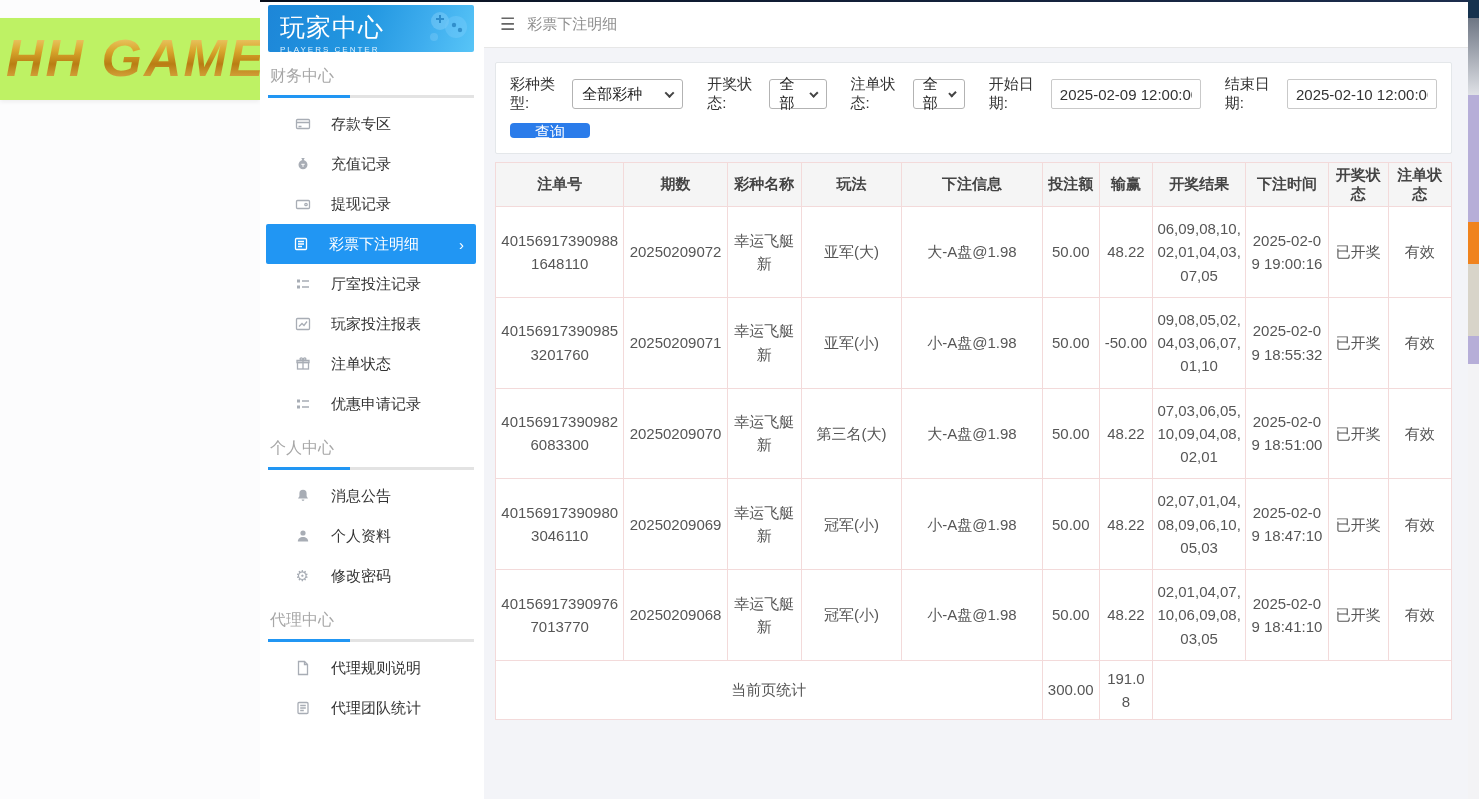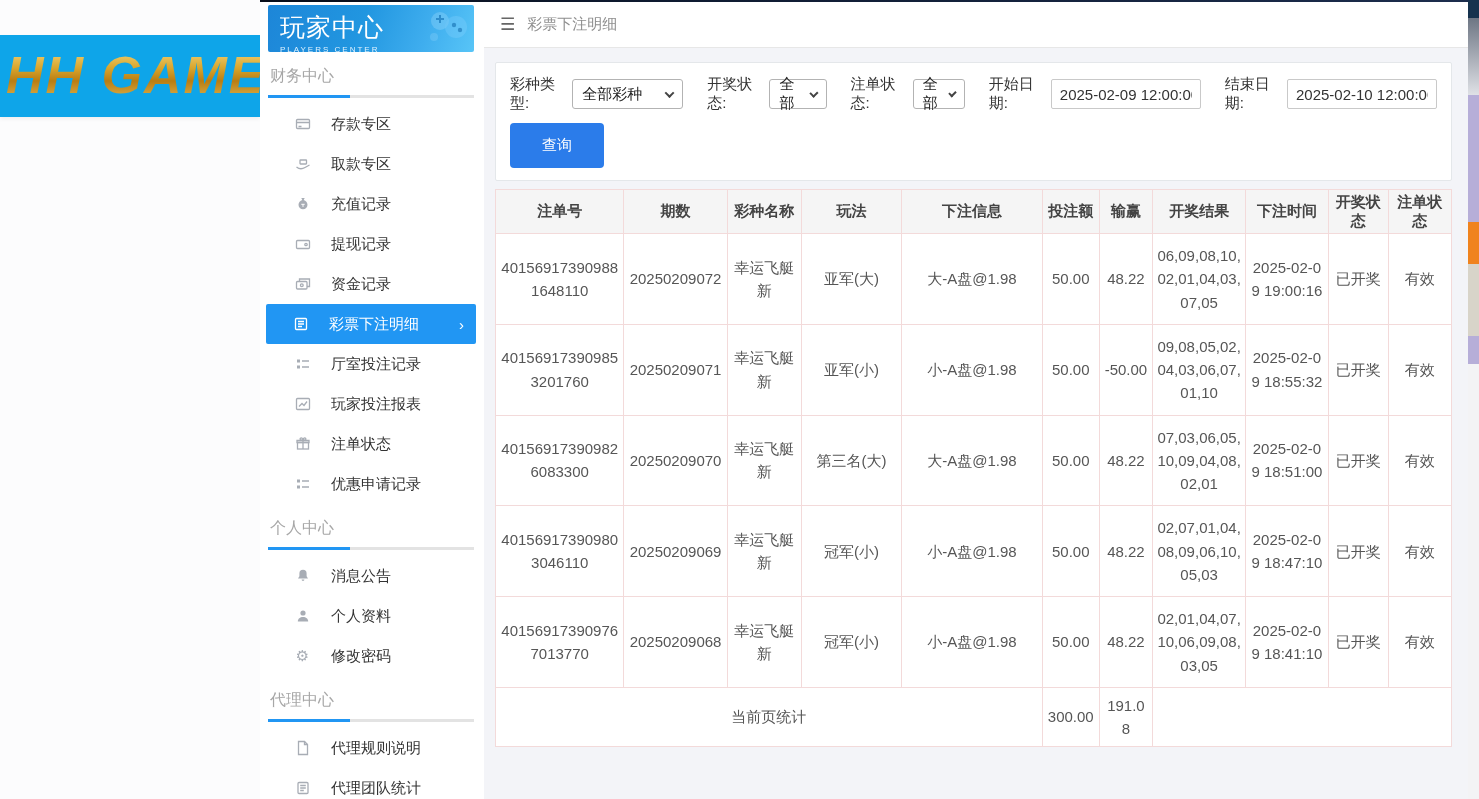--- a/index.html
+++ b/index.html
@@ -5,22 +5,22 @@
   * { box-sizing: border-box; margin: 0; padding: 0; }
   html,body { width:1479px; height:799px; overflow:hidden; }
   body {
     font-family: "Liberation Sans", "DejaVu Sans", sans-serif;
     background:#fff; position:relative; color:#333;
   }
   
   .bg-left { position:absolute; left:0; top:0; width:260px; height:799px; background:#fcfcfd; }
   .top-dark-strip { position:absolute; left:0; top:0; width:1479px; height:18px;
     background:linear-gradient(90deg,#05070d 0%,#0e1a30 45%,#1c2d4d 100%); }
-  .logo-banner { position:absolute; left:0; top:35px; width:260px; height:82px;
-    background:#0ea5e9; overflow:hidden; box-shadow:0 2px 4px rgba(0,0,0,.06); }
+  .logo-banner { position:absolute; left:0; top:18px; width:260px; height:82px;
+    background:#bef264; overflow:hidden; box-shadow:0 2px 4px rgba(0,0,0,.06); }
   .logo-text {
     position:absolute; left:6px; top:10px; white-space:nowrap;
     font-style:italic; font-weight:bold; font-size:52px; letter-spacing:2px;
     background:linear-gradient(180deg,#f6df8d 0%,#d9a62d 38%,#b97d13 60%,#e8c05a 100%);
     -webkit-background-clip:text; background-clip:text; color:transparent;
   }
   .right-strip { position:absolute; right:0; top:0; width:11px; height:799px; background:#f1f1f4; }
   .right-strip .seg { width:100%; }
   .rs1{height:18px;background:#16324e;}
   .rs2{height:77px;background:linear-gradient(180deg,#6e7684,#dfe1e6);}
@@ -72,21 +72,21 @@
     padding:0 9px; gap:10px; cursor:pointer; color:#222; }
   .sel .chev { width:7px; height:7px; border-right:2px solid #444; border-bottom:2px solid #444;
     transform:rotate(45deg) translate(-1px,-1px); }
   .sel-lottery { width:128px; }
   .sel-draw { width:64px; }
   .sel-order { width:56px; }
   .date-input { height:30px; width:150px; border:1px solid #c9c9c9; border-radius:2px;
     font-size:15px; color:#333; padding:0 8px; font-family:inherit; }
   .btn-row { margin-top:10px; }
   .btn-search { background:#2b7cea; color:#fff; border:none; border-radius:4px;
-    height:45px; padding:0 32px; font-size:15px; cursor:pointer; font-family:inherit; }
+    height:15px; padding:0 25px; font-size:15px; cursor:pointer; font-family:inherit; }
 
   .table-card { margin:8px 16px 0 11px; }
   table.bets { border-collapse:collapse; width:100%; table-layout:fixed; background:#fff; }
   table.bets th, table.bets td { border:1px solid #f3dada; text-align:center; vertical-align:middle; }
   table.bets th { height:44px; background:#f5f5f5; font-size:15px; font-weight:bold; color:#444; padding:0 2px; }
   table.bets td { font-size:15px; color:#565656; padding:10px 4px; line-height:1.55; word-break:break-all; }
   table.bets tbody.rows td { height:76px; }
   table.bets tbody.sum td { height:38px; padding:6px 4px; }
   .c1{width:128px}.c2{width:103px}.c3{width:74px}.c4{width:100px}.c5{width:140px}
   .c6{width:57px}.c7{width:53px}.c8{width:93px}.c9{width:82px}.c10{width:60px}.c11{width:63px}
@@ -134,54 +134,34 @@
           <svg viewBox="0 0 16 16">
             <rect x="1.5" y="3.5" width="13" height="9" rx="1"></rect>
             <path d="M1.5 6.5h13M3.5 10.5h3"></path>
           </svg>
         </span>
       <span>存款专区</span>
     </div>
     <div class="menu-item">
       <span class="icon">
           <svg viewBox="0 0 16 16">
-            <path d="M1.5 11c2.5 2 6 2 8.5.5L14.5 9"></path>
-            <rect x="5" y="4" width="6.5" height="4" rx="0.5"></rect>
-          </svg>
-        </span>
-
-      <span>取款专区</span>
-    </div>
-    <div class="menu-item">
-      <span class="icon">
-          <svg viewBox="0 0 16 16">
             <path class="f" d="M6.3 2h3.4L8.7 4.1c2.1.8 3.8 2.5 3.8 4.7a4.5 4.5 0 0 1-9 0c0-2.2 1.7-3.9 3.8-4.7z"></path>
             <path d="M6.3 8.3h3.4M8 8.3v2.6" stroke="#fff" stroke-width="1"></path>
           </svg>
         </span>
       <span>充值记录</span>
     </div>
     <div class="menu-item">
       <span class="icon">
           <svg viewBox="0 0 16 16">
             <rect x="1.5" y="4.5" width="13" height="8" rx="1"></rect>
             <circle cx="11" cy="8.5" r="1.2"></circle>
           </svg>
         </span>
       <span>提现记录</span>
-    </div>
-    <div class="menu-item">
-      <span class="icon">
-          <svg viewBox="0 0 16 16">
-            <rect x="1.5" y="5.5" width="10.5" height="7.5" rx="1"></rect>
-            <path d="M4.5 5.5V3h10v7.5h-2.5"></path>
-            <circle cx="6.8" cy="9.2" r="1.4"></circle>
-          </svg>
-        </span>
-      <span>资金记录</span>
     </div>
     <div class="menu-item active">
       <span class="icon">
           <svg viewBox="0 0 16 16">
             <rect x="2.5" y="2.5" width="11" height="11" rx="1"></rect>
             <path d="M5 5.5h6M5 8h6M5 10.5h4"></path>
           </svg>
         </span>
       <span>彩票下注明细</span>
       <span class="arrow">›</span>

